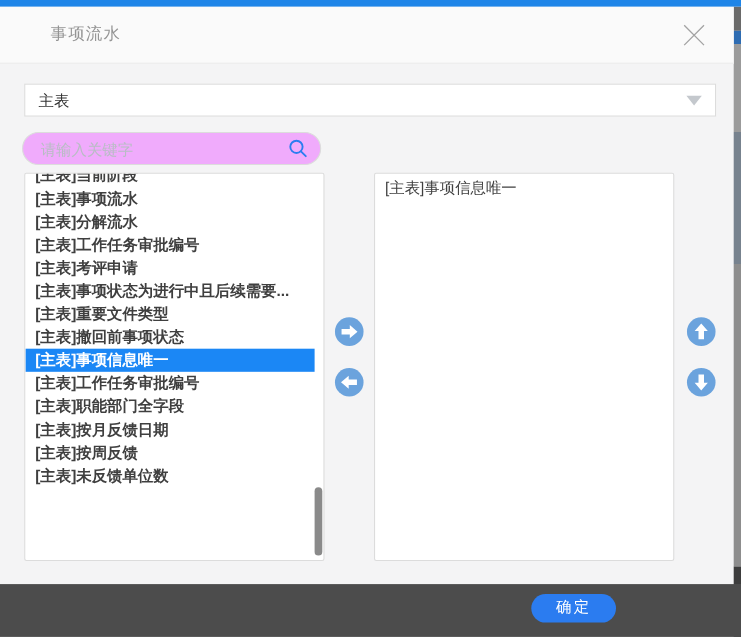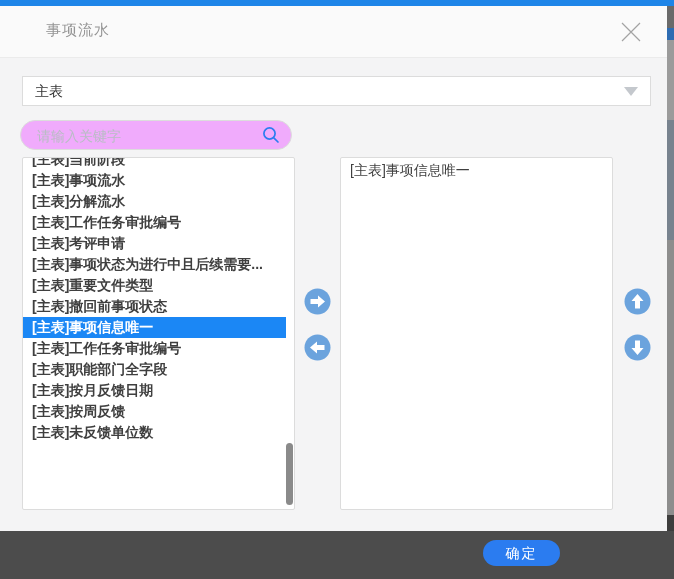--- a/index.html
+++ b/index.html
@@ -53,21 +53,21 @@
   .round-btn{position:absolute;width:27px;height:27px;padding:0;border:none;background:transparent;cursor:pointer;z-index:2;}
   .round-btn svg{display:block;}
   .b-right{left:304px;top:288px;}
   .b-left{left:304px;top:334px;}
   .b-up{left:624px;top:288px;}
   .b-down{left:624px;top:334px;}
 
   .footer{position:absolute;left:0;top:531px;width:674px;height:48px;background:var(--footer-bg,#4c4c4c);z-index:3;}
   .pill-btn{position:absolute;top:9px;width:77px;height:26px;border:none;border-radius:13px;
     color:#fff;font-size:14px;line-height:26px;text-align:center;cursor:pointer;letter-spacing:2px;
-    font-family:Liberation Sans, sans-serif;padding:0;}
+    font-family:Liberation Serif, serif;padding:0;}
   .btn-confirm{left:483px;background:var(--accent-blue,#2b7cf0);}
   .btn-cancel{left:571px;background:var(--cancel-gray,#a6a6a6);}
 </style>
 </head>
 <body>
 
 <div class="screen">
 
   <div class="page-strip">
     <div class="ps1"></div>

